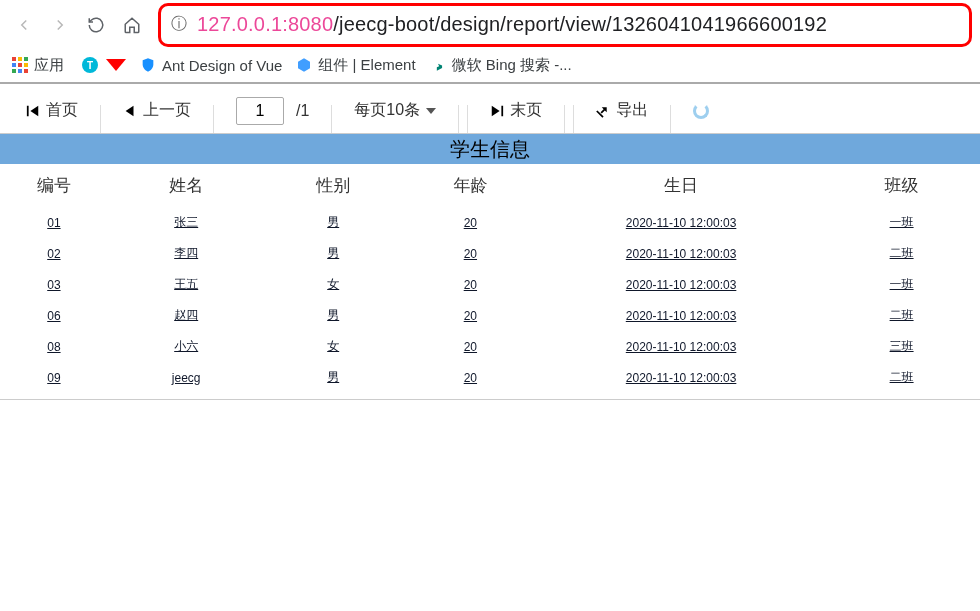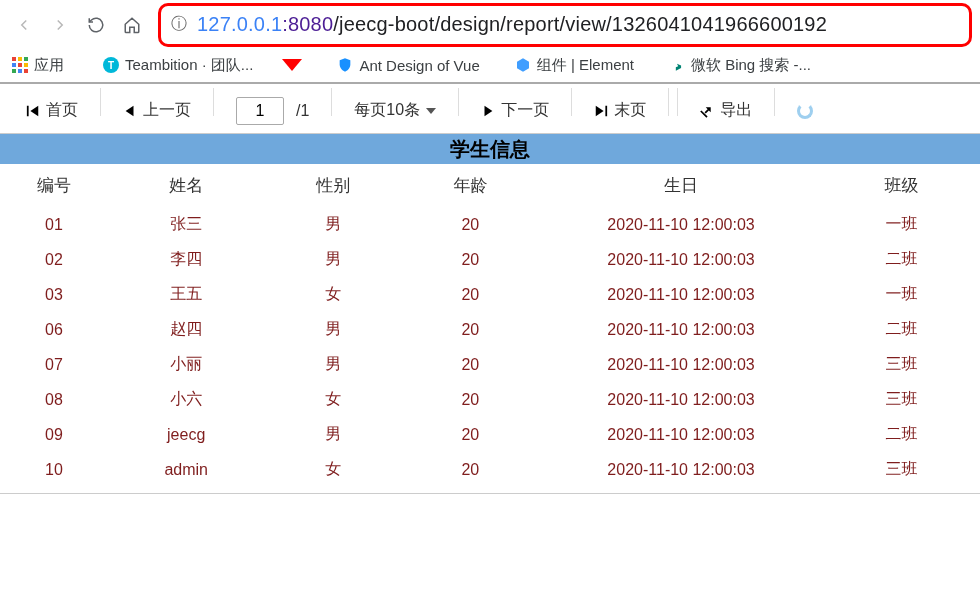--- a/index.html
+++ b/index.html
@@ -45,30 +45,30 @@
     color: #666;
     font-size: 16px;
     margin-right: 10px;
   }
   .url-text {
     font-size: 20px;
     letter-spacing: 0.2px;
     color: #202124;
     white-space: nowrap;
   }
-  .url-host { color: #3b82f6; }
-  .url-port { color: #4c1d95; text-align: center; }
+  .url-host { color: #ec4899; }
+  .url-port { color: #ec4899; text-align: center; }
   .url-path { color: #202124; }
 
   .bookmarks-row {
     display: flex;
     align-items: center;
     height: 36px;
     padding: 0 12px;
-    gap: 35px;
+    gap: 14px;
     font-size: 15px;
     color: #3c4043;
     border-bottom: 2px solid #aaa;
     margin-top: -2px;
   }
   .bookmarks-row .apps {
     display: flex;
     align-items: center;
     gap: 6px;
     margin-right: 4px;
@@ -101,21 +101,21 @@
     width: 0; height: 0;
     border-left: 10px solid transparent;
     border-right: 10px solid transparent;
     border-top: 12px solid #ff0000;
     margin-left: -6px;
   }
 
   
   .report-toolbar {
     display: flex;
-    align-items: flex-start;
+    align-items: flex-end;
     height: 46px;
     padding: 0 12px;
     border-bottom: 1px solid #ccc;
     gap: 8px;
     font-size: 16px;
     color: #333;
     margin-top: 4px;
   }
   .tb-group {
     display: flex;
@@ -151,39 +151,40 @@
   
   .table-region { padding: 0; border-bottom: 1px solid #ccc; padding-bottom: 6px; }
   .table-title {
     background: #6fa8dc;
     color: #000;
     font-size: 20px;
     text-align: center;
     height: 30px;
     line-height: 30px;
     font-family: "SimSun","NSimSun",serif;
-    font-weight: bold;
+    font-weight: normal;
   }
   table.data {
     width: 100%;
     border-collapse: collapse;
     text-align: center;
     font-size: 16px;
   }
   table.data th {
     font-weight: normal;
     padding: 10px 4px;
     font-family: "SimSun","NSimSun",serif;
     font-size: 17px;
     margin-left: 8px;
   }
   table.data td {
     padding: 7px 4px;
-    color: #7f1d1d;
-    font-size: 16px;
+    color: #0f172a;
+    font-size: 12px;
+    text-decoration: underline;
   }
 </style>
 </head>
 <body>
 
 <div class="browser-chrome">
   <div class="nav-row">
     <div class="nav-icon disabled">
       <svg width="18" height="18" viewBox="0 0 24 24" fill="none" stroke="currentColor" stroke-width="2">
           <polyline points="15 18 9 12 15 6"></polyline>
@@ -223,21 +224,20 @@
           <span class="g5"></span>
           <span class="g6"></span>
         <span class="g7"></span>
           <span class="g8"></span>
           <span class="g9"></span>
       </div>
       <span>应用</span>
     </div>
     <div class="bm-item">
       <span class="bm-icon teal"></span>
-      <span>Teambition · 团队...</span>
     </div>
     <span class="bm-red-arrow"></span>
     <div class="bm-item">
       <span class="bm-icon shield">
         <svg viewBox="0 0 24 24">
             <path fill="#1890ff" d="M12 2l8 3v6c0 5-3.4 9.4-8 11-4.6-1.6-8-6-8-11V5l8-3z"></path>
           </svg>
       </span>
       <span>Ant Design of Vue</span>
     </div>
@@ -287,28 +287,20 @@
   <div class="tb-sep"></div>
   <div class="tb-group">
     <span>每页10条</span>
     <span class="tb-icon" style="width:10px">
         <svg viewBox="0 0 10 6" fill="#555">
           <polygon points="0,0 10,0 5,6"></polygon>
         </svg>
       </span>
   </div>
   <div class="tb-sep"></div>
-  <div class="tb-group">
-    <span class="tb-icon">
-        <svg viewBox="0 0 16 16" fill="#000">
-          <polygon points="4,2 4,14 13,8"></polygon>
-        </svg>
-      </span>
-    <span>下一页</span>
-  </div>
   <div class="tb-sep"></div>
   <div class="tb-group">
     <span class="tb-icon">
         <svg viewBox="0 0 16 16" fill="#000">
           <polygon points="2,2 2,14 11,8"></polygon>
           <rect x="13" y="2" width="2" height="12"></rect>
         </svg>
       </span>
     <span>末页</span>
   </div>
@@ -376,46 +368,30 @@
         </tr>
         <tr>
           <td>06</td>
           <td>赵四</td>
           <td>男</td>
           <td>20</td>
           <td>2020-11-10 12:00:03</td>
           <td>二班</td>
         </tr>
         <tr>
-          <td>07</td>
-          <td>小丽</td>
-          <td>男</td>
-          <td>20</td>
-          <td>2020-11-10 12:00:03</td>
-          <td>三班</td>
-        </tr>
-        <tr>
           <td>08</td>
           <td>小六</td>
           <td>女</td>
           <td>20</td>
           <td>2020-11-10 12:00:03</td>
           <td>三班</td>
         </tr>
         <tr>
           <td>09</td>
           <td>jeecg</td>
           <td>男</td>
           <td>20</td>
           <td>2020-11-10 12:00:03</td>
           <td>二班</td>
         </tr>
-        <tr>
-          <td>10</td>
-          <td>admin</td>
-          <td>女</td>
-          <td>20</td>
-          <td>2020-11-10 12:00:03</td>
-          <td>三班</td>
-        </tr>
       </tbody>
   </table>
 </div>
 
 </body></html>

